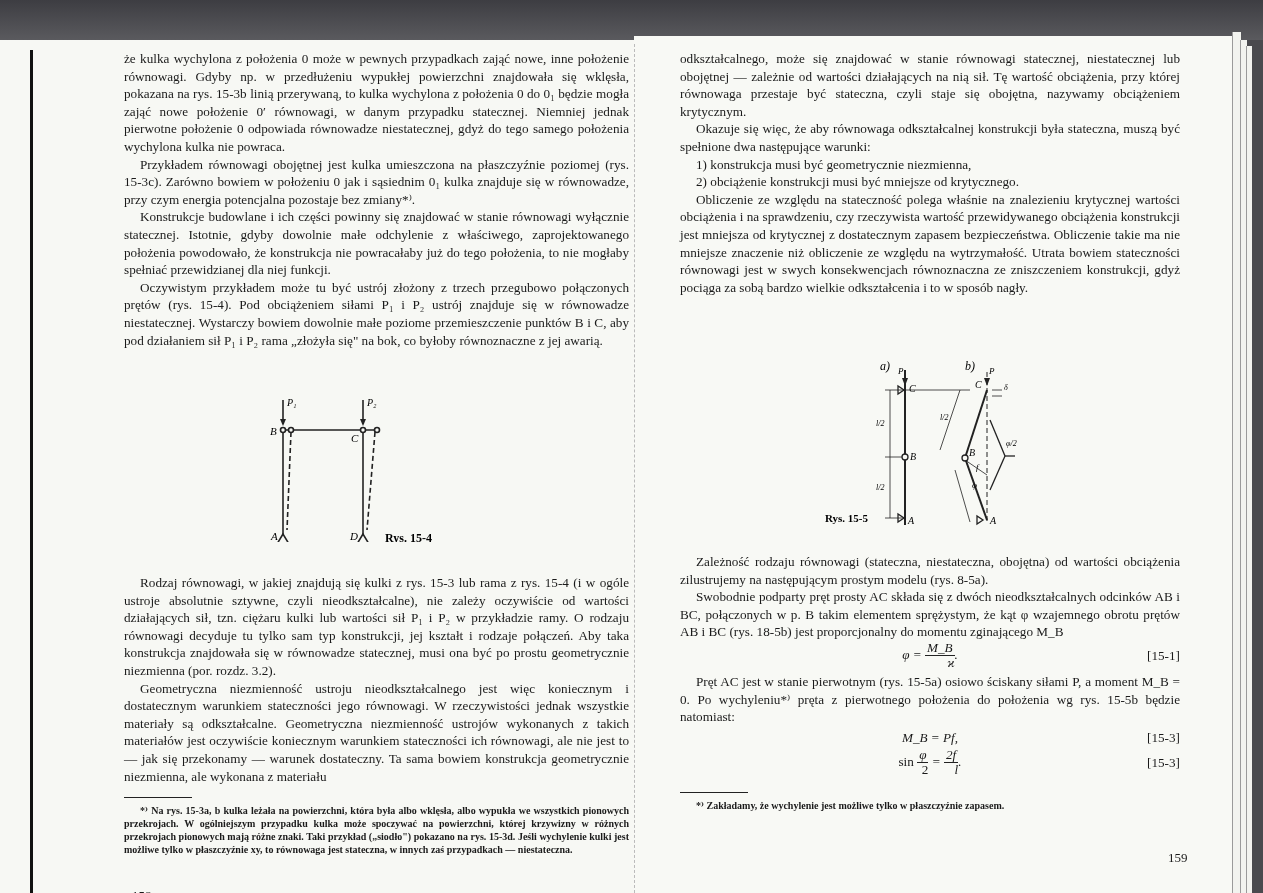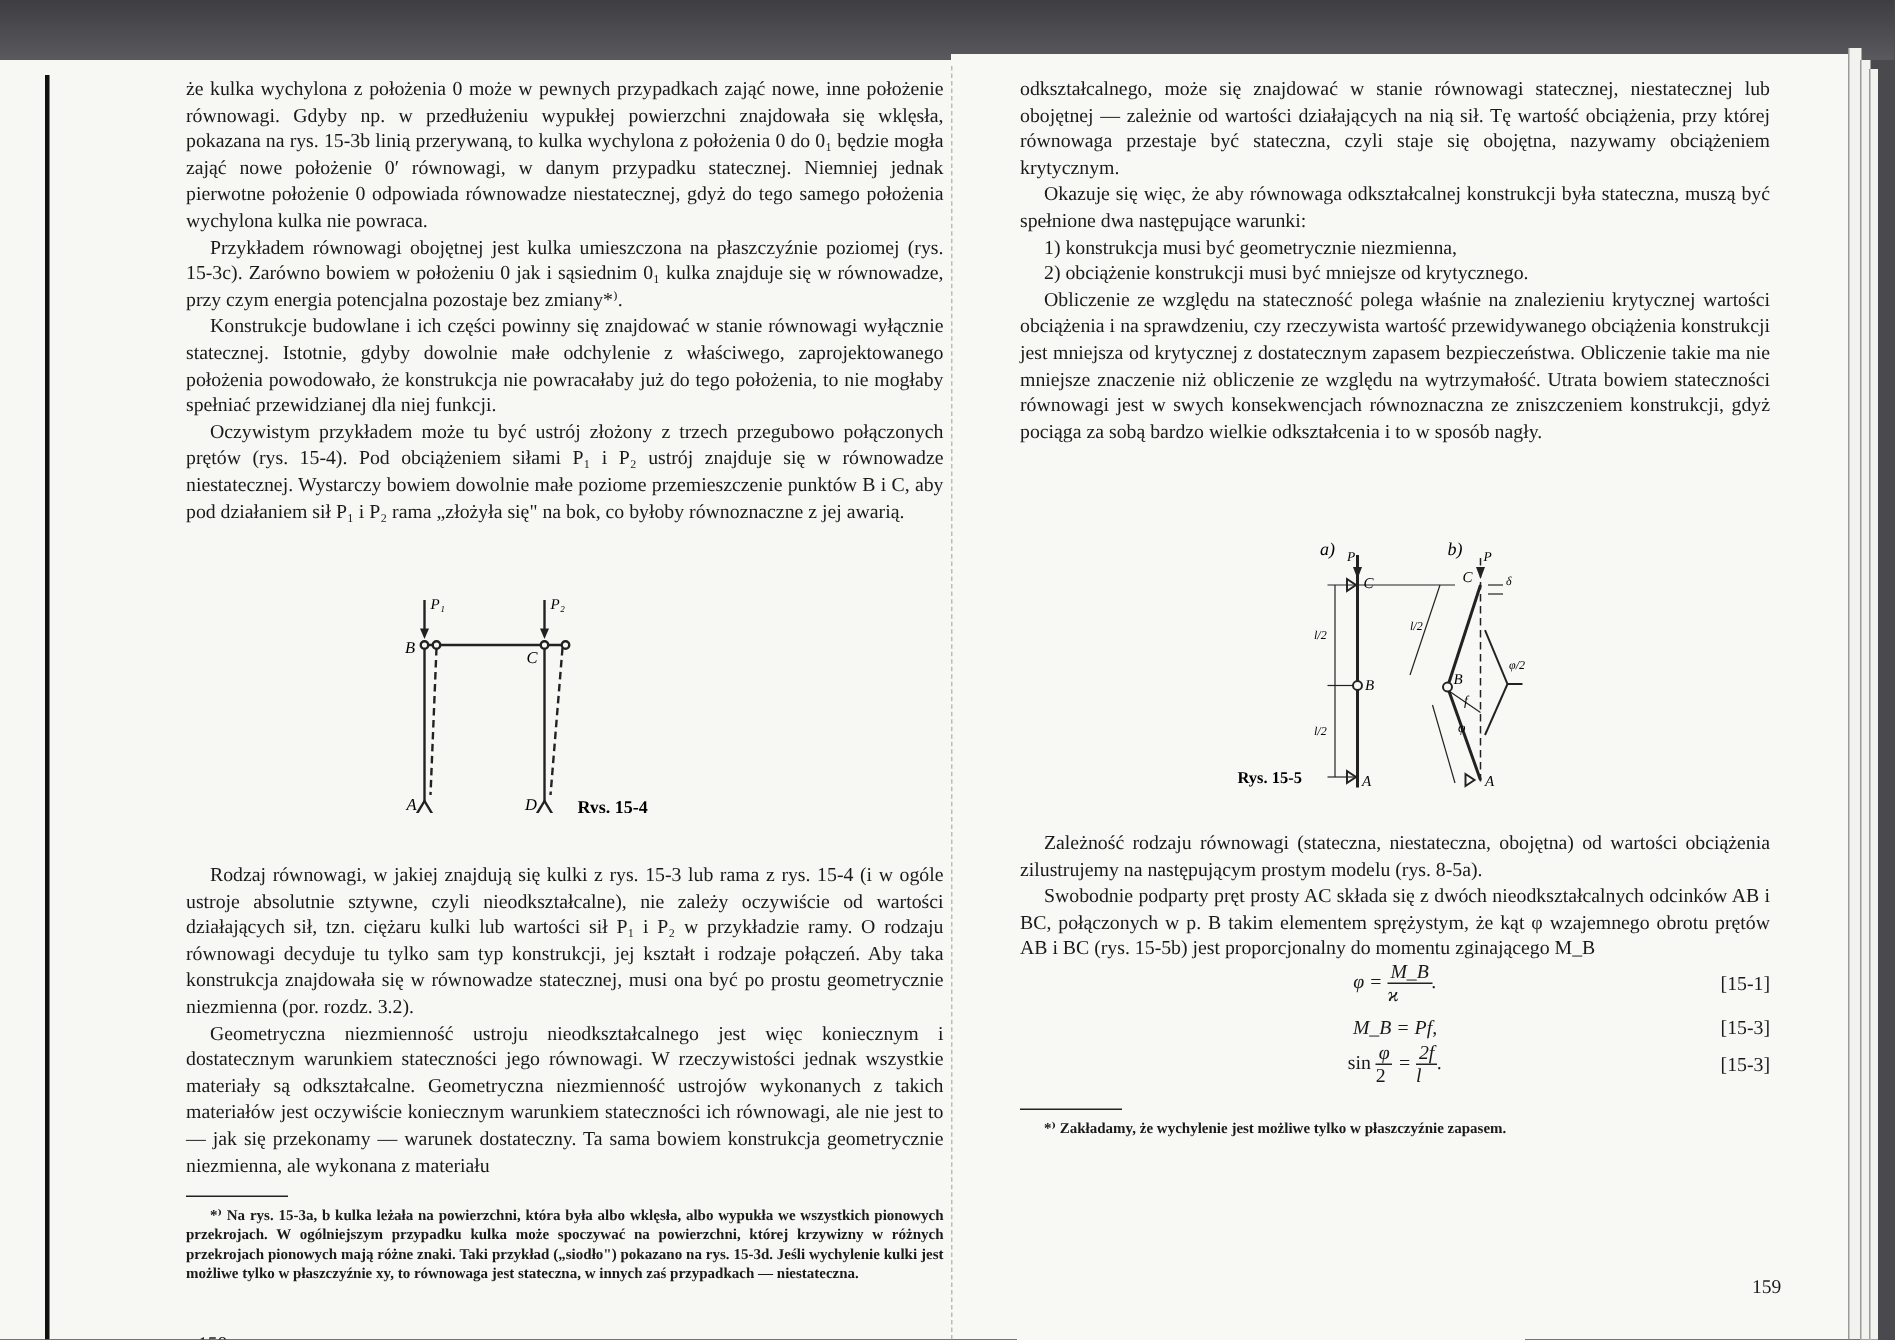--- a/index.html
+++ b/index.html
@@ -16,21 +16,21 @@
   .left-col{left:124px;top:50px;width:505px;}
   .right-col{left:680px;top:50px;width:500px;}
   .fig{position:absolute;}
   .caption{font-weight:bold;font-size:12px;}
   .fn-rule{width:68px;border-top:1px solid #222;margin:12px 0 6px 0;}
   .footnote{font-size:10px;line-height:13px;font-weight:bold;text-align:justify;}
   .pagenum{position:absolute;font-size:13px;}
   .eq-row{position:relative;height:32px;}
   .eq{position:absolute;left:0;right:0;text-align:center;font-style:italic;}
   .eq-num{position:absolute;right:0;top:6px;font-style:normal;}
-  .frac{display:inline-block;vertical-align:middle;text-align:left;}
+  .frac{display:inline-block;vertical-align:middle;text-align:right;}
   .frac span{display:block;line-height:14px;}
   .frac .num{border-bottom:1px solid #222;padding:0 2px;}
   .list p{padding-left:16px;}
 </style>
 </head>
 <body>
 
 <div class="topbar"></div>
 <div class="page-stack" style="left:1232px;width:8px;"></div>
 <div class="page-stack" style="left:1240px;width:6px;top:40px;"></div>
@@ -135,28 +135,29 @@
   <text x="150" y="60" font-size="8" font-style="italic">l/2</text>
   <text x="186" y="110" font-size="9" font-style="italic">f</text>
   <text x="182" y="128" font-size="9" font-style="italic">φ</text>
   <text x="216" y="86" font-size="8" font-style="italic">φ/2</text>
   <text x="214" y="30" font-size="8" font-style="italic">δ</text>
   <text x="35" y="162" font-size="11" font-weight="bold">Rys. 15-5</text>
 </svg>
 
 <div class="col right-col" style="top:553px;">
   <p class="ind">Zależność rodzaju równowagi (stateczna, niestateczna, obojętna) od wartości obciążenia zilustrujemy na następującym prostym modelu (rys. 8-5a).</p>
-  <p class="ind">Swobodnie podparty pręt prosty AC składa się z dwóch nieodkształcalnych odcinków AB i BC, połączonych w p. B takim elementem sprężystym, że kąt φ wzajemnego obrotu prętów AB i BC (rys. 15-5b) jest proporcjonalny do momentu zginającego M_B</p>
+  <p class="ind">Swobodnie podparty pręt prosty AC składa się z dwóch nieodkształcalnych odcinków AB i BC, połączonych w p. B takim elementem sprężystym, że kąt φ wzajemnego obrotu prętów AB i BC (rys. 18-5b) jest proporcjonalny do momentu zginającego M_B</p>
   <div class="eq-row">
     <div class="eq">
       <span>φ =</span>
       <span class="frac"><span class="num">M_B</span><span>ϰ</span></span><span>.</span>
     </div>
     <span class="eq-num">[15-1]</span>
   </div>
+  <p class="ind">Pręt AC jest w stanie pierwotnym (rys. 15-5a) osiowo ściskany siłami P, a moment M_B = 0. Po wychyleniu*⁾ pręta z pierwotnego położenia do położenia wg rys. 15-5b będzie natomiast:</p>
   <div class="eq-row" style="height:22px;">
     <div class="eq" style="top:3px;"><span>M_B = Pf,</span></div>
     <span class="eq-num" style="top:3px;">[15-3]</span>
   </div>
   <div class="eq-row">
     <div class="eq">
       <span style="font-style:normal">sin</span>
       <span class="frac"><span class="num">φ</span><span style="font-style:normal">2</span></span>
       <span>=</span>
       <span class="frac"><span class="num">2f</span><span>l</span></span><span>.</span>

